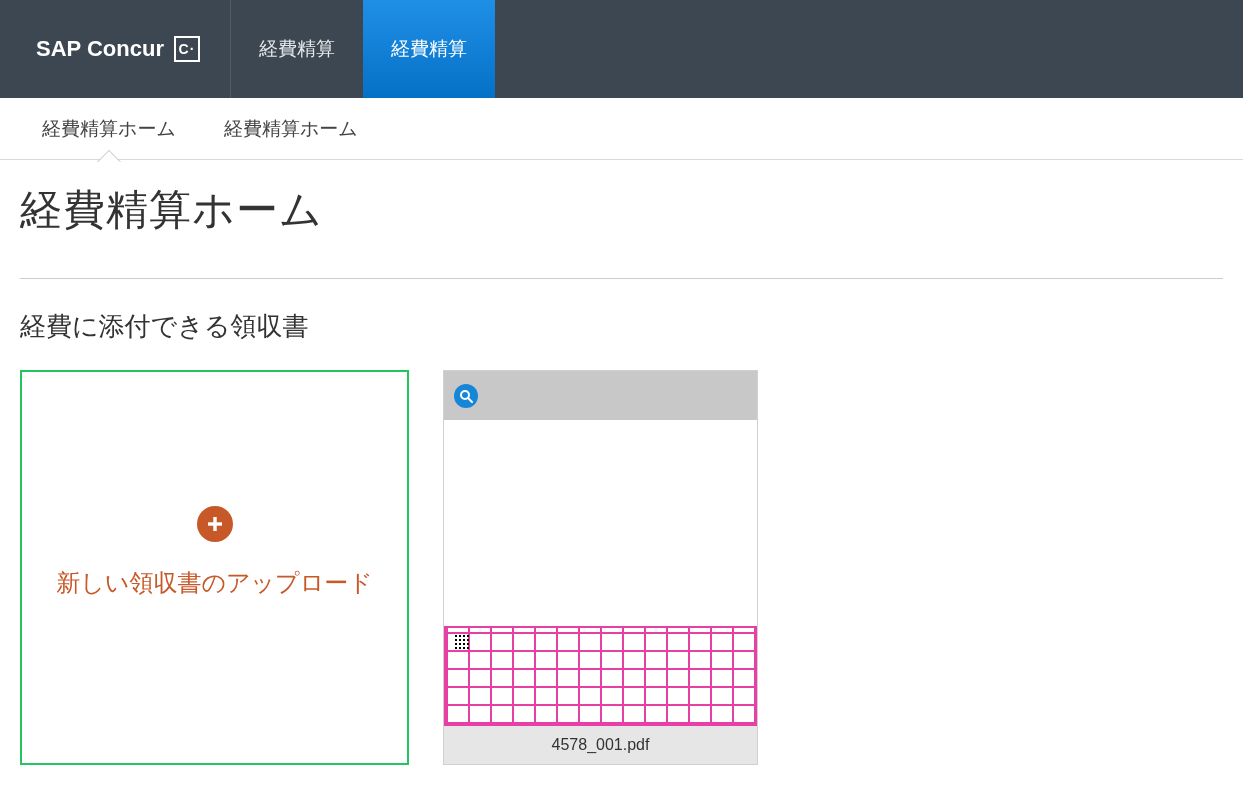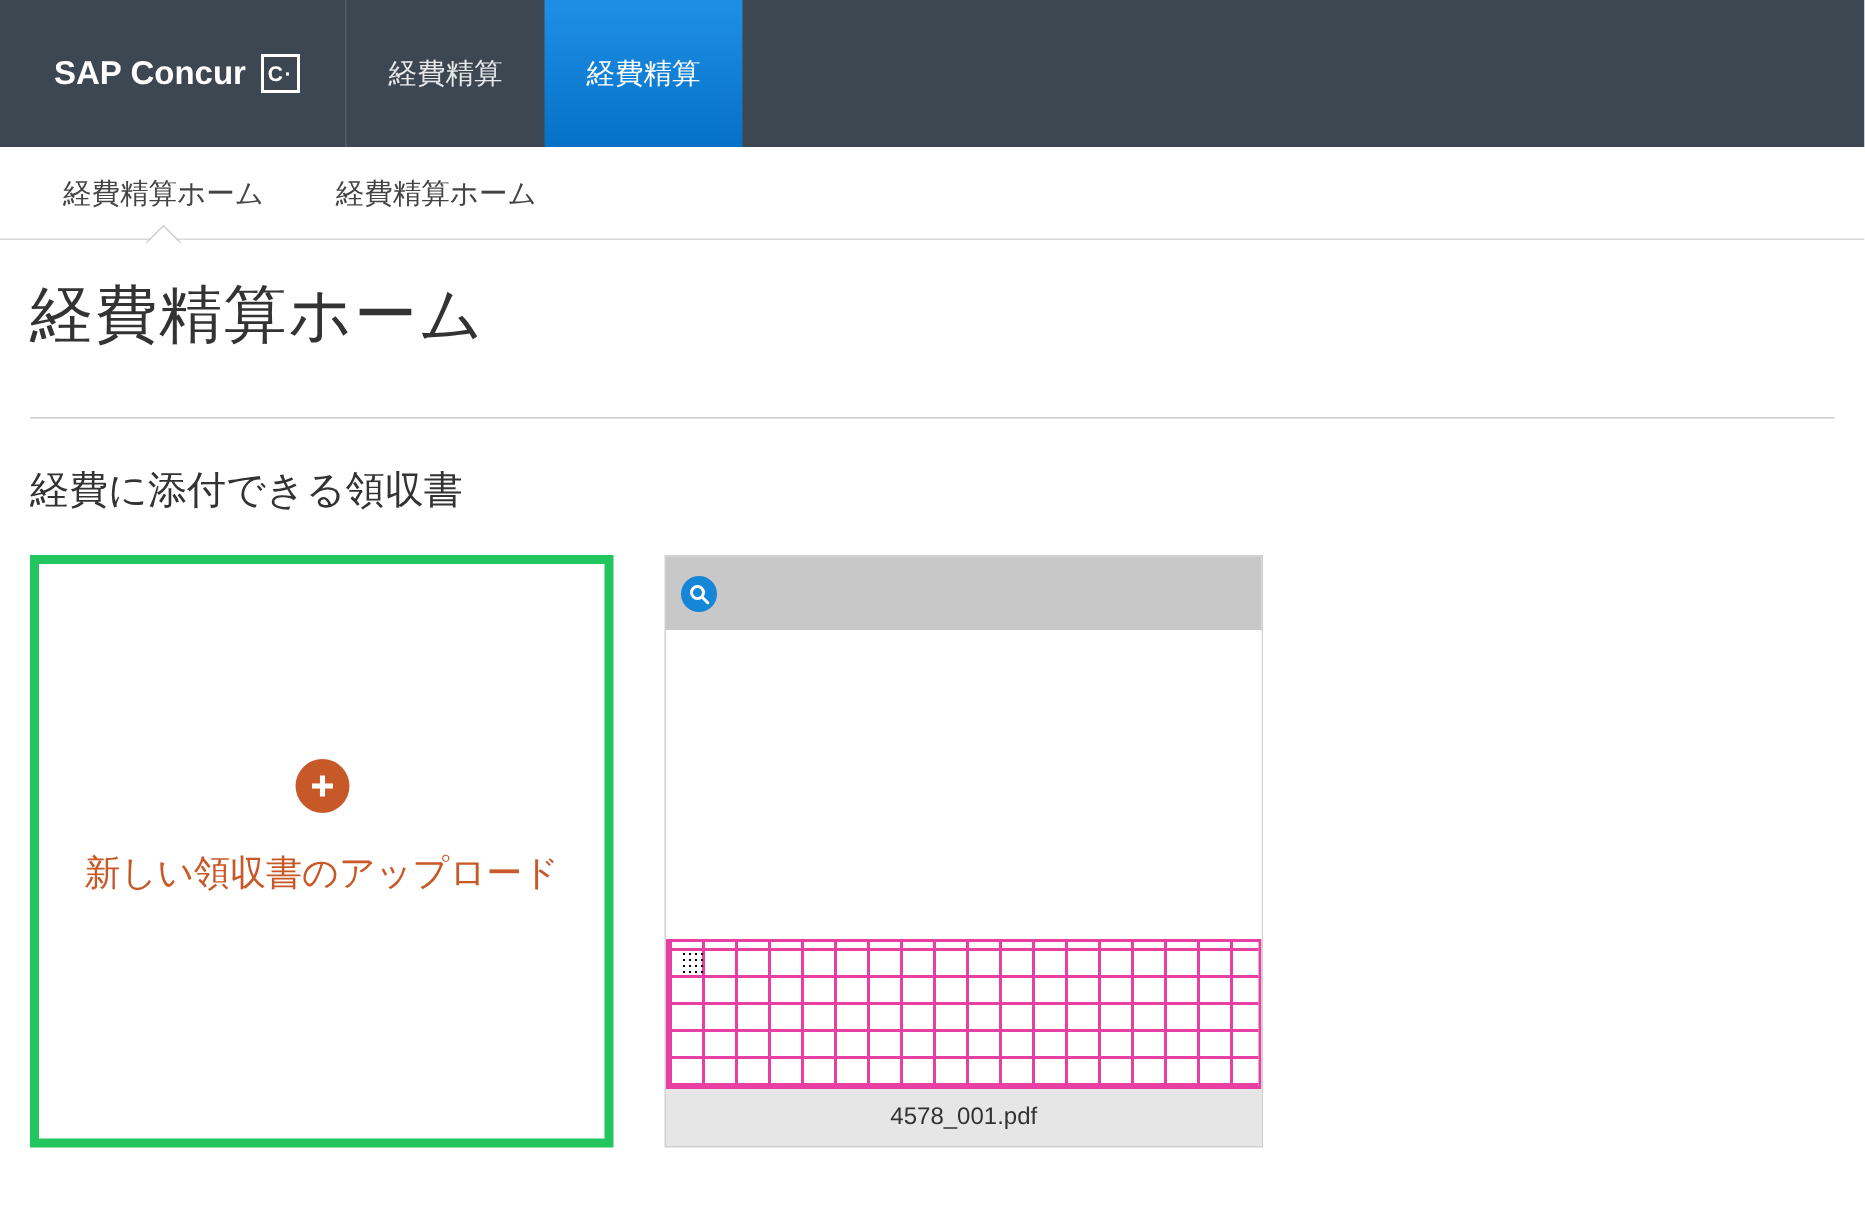--- a/index.html
+++ b/index.html
@@ -110,21 +110,21 @@
   .cards {
     display: flex;
     gap: 34px;
     align-items: stretch;
   }
 
   
   .upload-card {
     width: 389px;
     height: 395px;
-    border: 6px solid #22c55e;
+    border: 2px solid #22c55e;
     display: flex;
     flex-direction: column;
     align-items: center;
     justify-content: center;
     padding: 20px 26px;
     text-align: center;
     cursor: pointer;
   }
   .plus-icon {
     width: 36px;
@@ -148,21 +148,21 @@
     margin-bottom: 26px;
   }
   .upload-desc {
     color: #333;
     font-size: 16px;
     line-height: 1.7;
   }
 
   
   .receipt-card {
-    width: 399px;
+    width: 315px;
     height: 395px;
     border: 1px solid #d0d0d0;
     display: flex;
     flex-direction: column;
     background: #fff;
     cursor: pointer;
   }
   .receipt-header {
     height: 49px;
     background: #c8c8c8;

